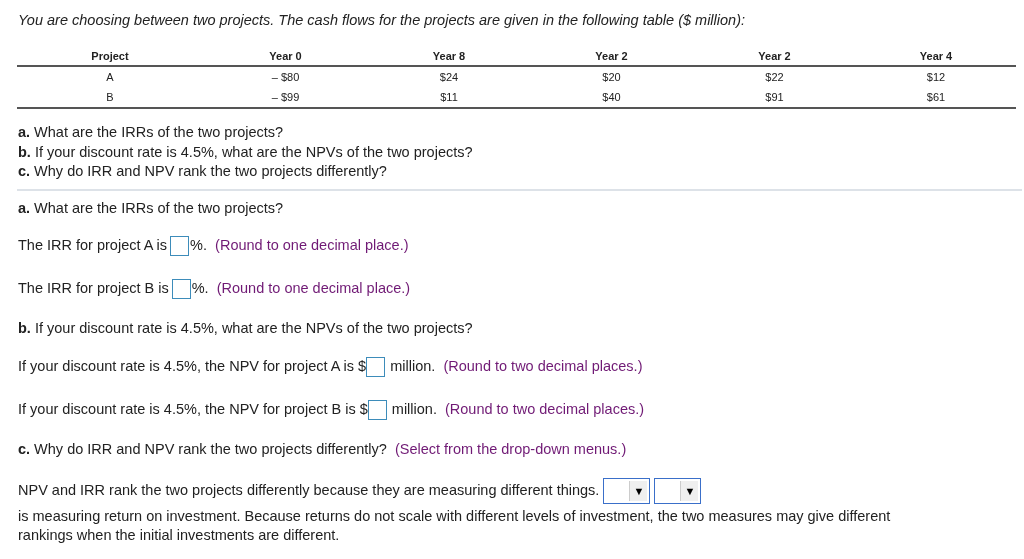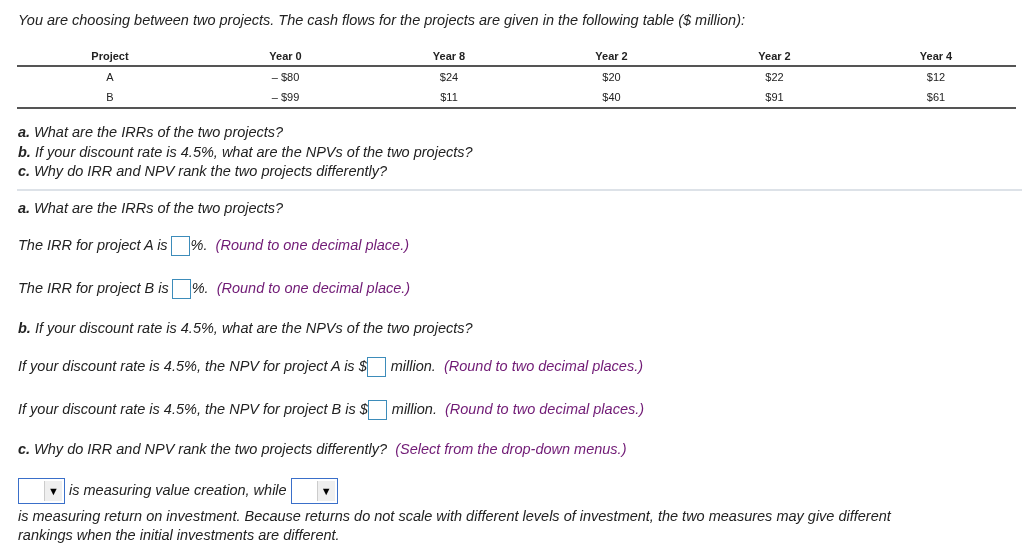--- a/index.html
+++ b/index.html
@@ -9,21 +9,21 @@
   }
   .abs { position: absolute; white-space: nowrap; }
   .intro { left: 18px; top: 12px; font-style: italic; }
   table.cf {
     position: absolute; left: 17px; top: 48px; width: 999px;
     border-collapse: collapse; font-size: 11px;
   }
   table.cf th { font-weight: bold; padding: 0; height: 17px; line-height: 17px; text-align: center; border-bottom: 2px solid #555; }
   table.cf td { padding: 0; height: 20px; line-height: 19px; text-align: center; }
   table.cf tr.last td { border-bottom: 2px solid #555; }
-  .q { left: 18px; font-style: italic; }
+  .q { left: 18px; }
   .q b { font-weight: bold; }
   .divider { position: absolute; left: 17px; top: 189px; width: 1005px; height: 2px; background: #dde2e8; }
   .hint { color: #701a75; }
   .inbox {
     display: inline-block; width: 19px; height: 20px; border: 1px solid #3d8cba;
     vertical-align: middle; margin: 0 1px 0 3px; box-sizing: border-box; background: #fff;
   }
   .sel {
     display: inline-block; width: 47px; height: 26px; border: 1px solid #3a6fc9;
     vertical-align: middle; position: relative; box-sizing: border-box; background: #fff;
@@ -91,19 +91,19 @@
   <span>If your discount rate is 4.5%, the NPV for project A is $</span><span class="inbox" style="margin-left:0"></span>&nbsp;<span>million.</span>&nbsp;&nbsp;<span class="hint">(Round to two decimal places.)</span>
 </div>
 
 <div class="abs q" style="top:400px">
   <span>If your discount rate is 4.5%, the NPV for project B is $</span><span class="inbox" style="margin-left:0"></span>&nbsp;<span>million.</span>&nbsp;&nbsp;<span class="hint">(Round to two decimal places.)</span>
 </div>
 
 <div class="abs q" style="top:441px"><b>c.</b><span> Why do IRR and NPV rank the two projects differently?</span>&nbsp;&nbsp;<span class="hint">(Select from the drop-down menus.)</span></div>
 
 <div class="abs q" style="top:478px">
+  <span>NPV and IRR rank the two projects differently because they are measuring different things.</span>
   <span class="sel"><span></span><span class="arrow">▼</span></span>
-  <span>is measuring value creation, while</span>
   <span class="sel"><span></span><span class="arrow">▼</span></span>
 </div>
 
 <div class="abs q" style="top:508px">is measuring return on investment. Because returns do not scale with different levels of investment, the two measures may give different</div>
 <div class="abs q" style="top:527px">rankings when the initial investments are different.</div>
 
 </body></html>

